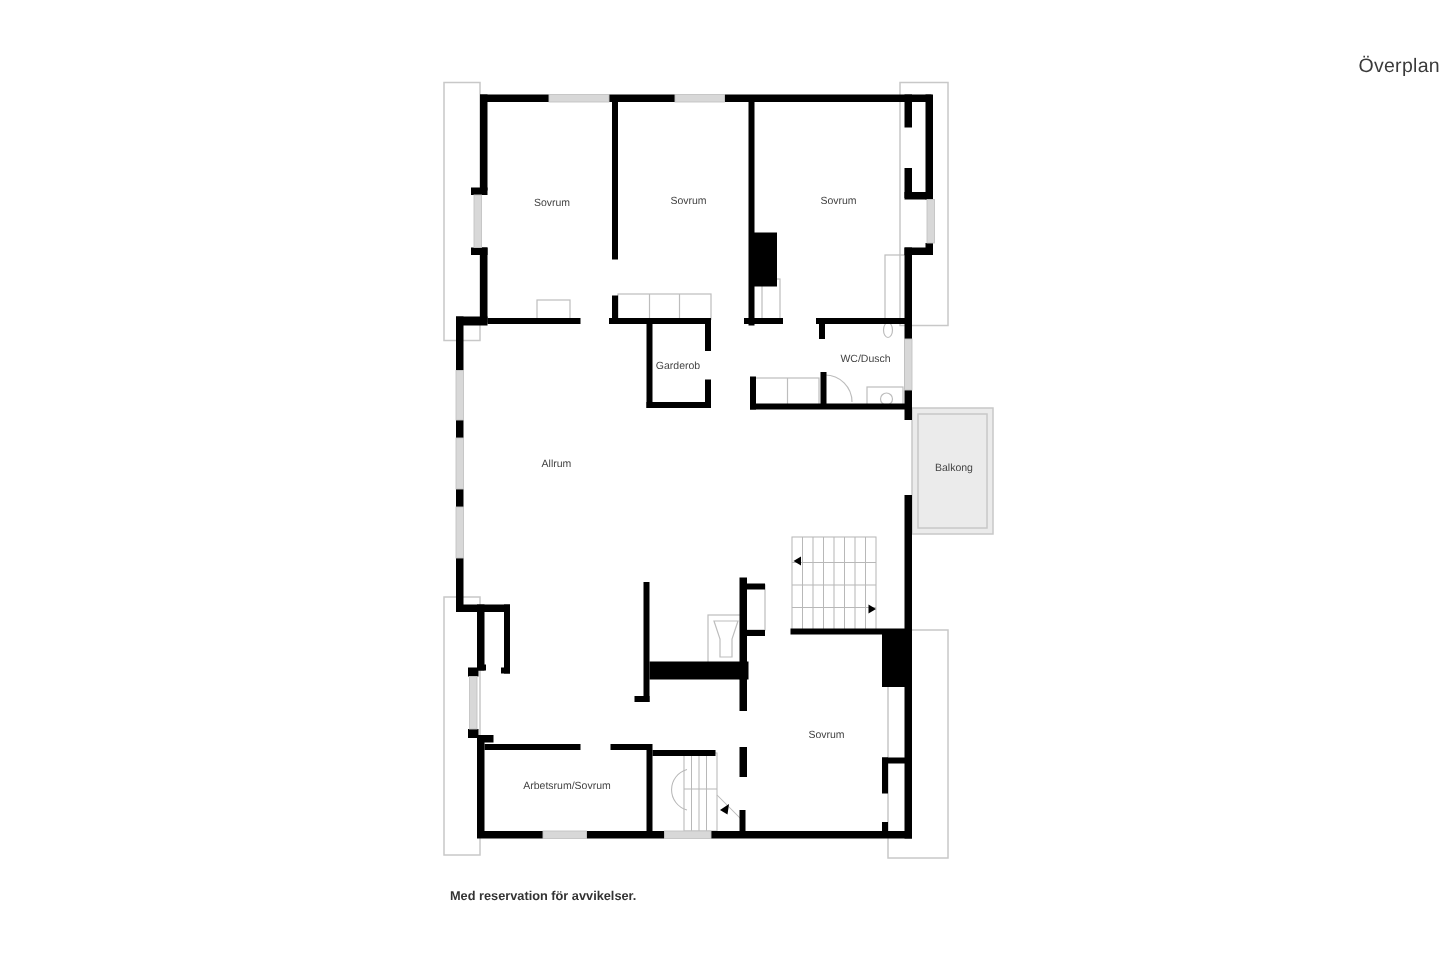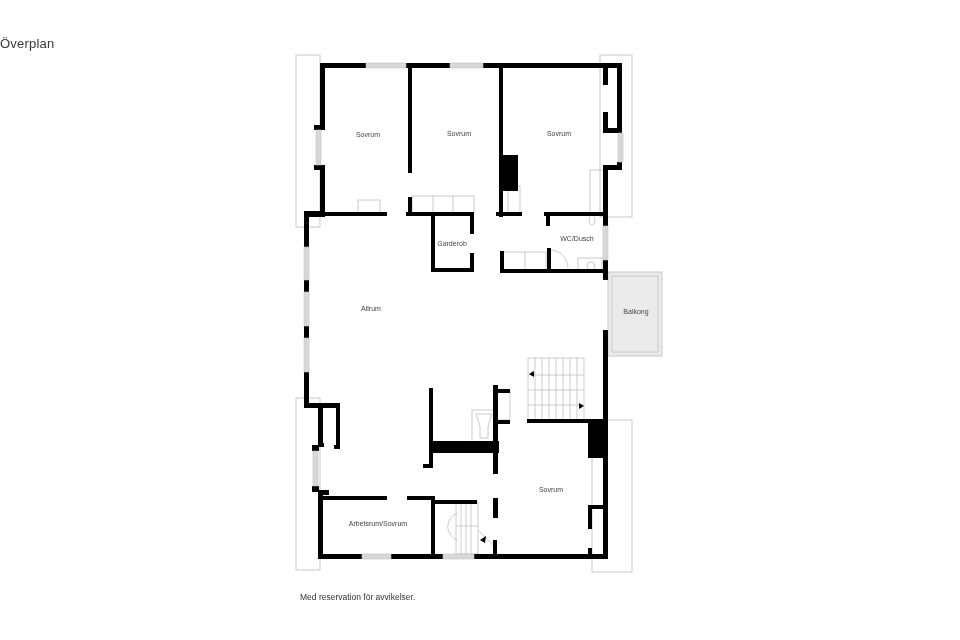--- a/index.html
+++ b/index.html
@@ -1,20 +1,20 @@
 <!DOCTYPE html>
 <html><head>
 <meta charset="utf-8">
 <style>
   html, body { margin: 0; padding: 0; background: #ffffff; }
   body { width: 960px; height: 640px; position: relative; overflow: hidden;
          font-family: "Liberation Sans", sans-serif; }
-  .title { position: absolute; left: 0; top: 36px; width: 960px; text-align: left;
+  .title { position: absolute; left: 0; top: 36px; width: 960px; text-align: right;
            font-size: 13px; color: #3a3a3a; letter-spacing: 0.2px; }
-  .footnote { position: absolute; left: 300px; top: 592px; font-size: 8.5px; color: #333; }
+  .footnote { position: absolute; left: 300px; top: 592px; font-size: 8.5px; color: #333; font-weight: bold; }
   svg.plan { position: absolute; left: 0; top: 0; }
   .room-label { font-family: "Liberation Sans", sans-serif; font-size: 7px; fill: #444; }
   .wall { fill: #000; }
   .win { fill: #d8d8d8; stroke: #c4c4c4; stroke-width: 0.6; }
   .outline { fill: none; stroke: #c8c8c8; stroke-width: 1; }
   .fixture { fill: none; stroke: #bdbdbd; stroke-width: 0.8; }
   .stair { fill: none; stroke: #b8b8b8; stroke-width: 0.7; }
   .balcony { fill: #ebebeb; stroke: #c8c8c8; stroke-width: 1; }
 </style>
 </head>

